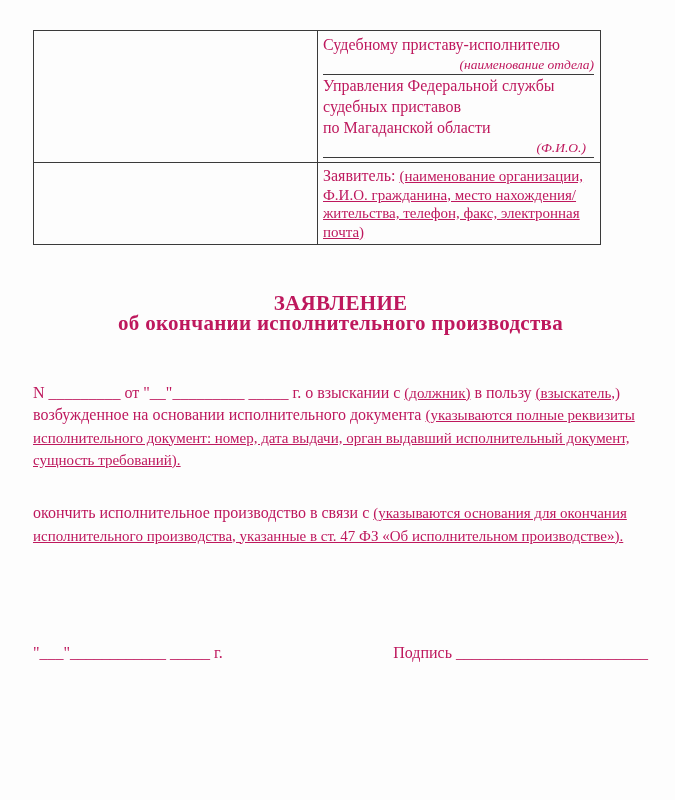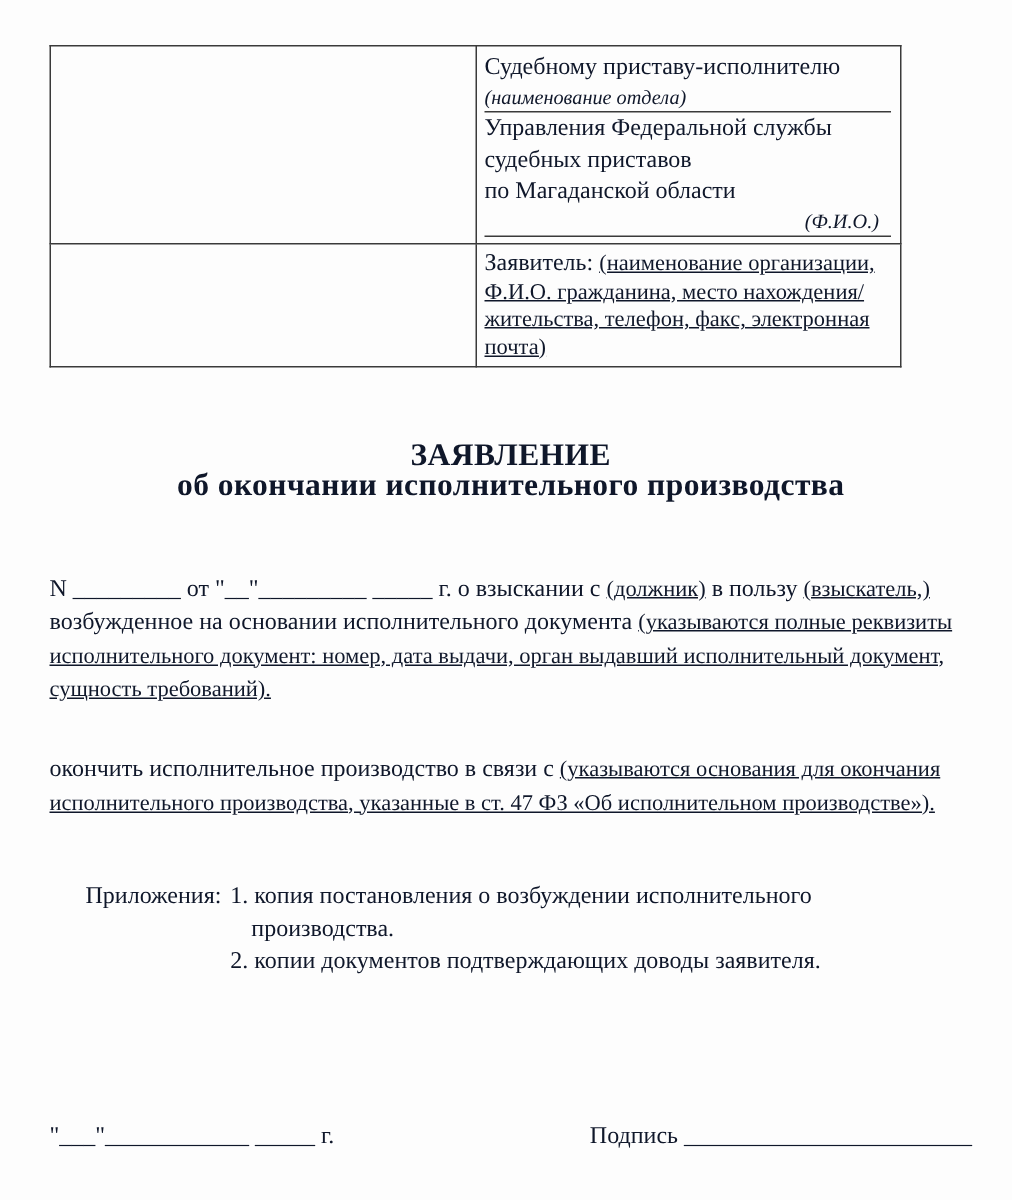--- a/index.html
+++ b/index.html
@@ -6,21 +6,21 @@
     margin: 0;
     padding: 0;
     background: #ffffff;
   }
   .page {
     position: relative;
     width: 675px;
     height: 800px;
     box-sizing: border-box;
     background: #fdfdfd;
-    color: #0f172a;
+    color: #be185d;
     font-family: "Liberation Serif", serif;
     padding: 30px 27px 0 33px;
     overflow: hidden;
   }
 
   
   .addr-table {
     border-collapse: collapse;
     width: 567px;
     table-layout: fixed;
@@ -45,21 +45,21 @@
     line-height: 17.5px;
   }
   .ruled {
     border-bottom: 1px solid #3a3a3a;
     font-style: italic;
     font-size: 13.5px;
     line-height: 19px;
     height: 20px;
     box-sizing: border-box;
   }
-  .ruled-center { text-align: left; }
+  .ruled-center { text-align: right; }
   .ruled-right  { text-align: right; padding-right: 8px; }
   .hint-inline {
     text-decoration: underline;
     font-size: 15px;
   }
 
   
   .doc-title {
     margin-top: 48px;
     text-align: center;
@@ -146,27 +146,20 @@
   <p class="para para-1">
     <br>
     <span>N _________ от "__"_________ _____ г. о взыскании с </span><span class="hint-inline">(должник)</span><span> в пользу </span><span class="hint-inline">(взыскатель,)</span><span> возбужденное на основании исполнительного документа </span><span class="hint-inline">(указываются полные реквизиты исполнительного документ: номер, дата выдачи, орган выдавший исполнительный документ, сущность требований).</span>
   </p>
 
   <p class="para para-2">
     <br>
     <span>окончить исполнительное производство в связи с </span><span class="hint-inline">(указываются основания для окончания исполнительного производства, указанные в ст. 47 ФЗ «Об исполнительном производстве»).</span>
   </p>
 
-  <div class="attachments">
-    <div class="att-label">Приложения:</div>
-    <div class="att-items">
-      <div class="att-item">1. копия постановления о возбуждении исполнительного производства.</div>
-      <div class="att-item">2. копии документов подтверждающих доводы заявителя.</div>
-    </div>
-  </div>
 
   <div class="footer">
     <div>"___"____________ _____ г.</div>
     <div class="sig-block">
       <span>Подпись </span><span>________________________</span>
     </div>
   </div>
 
 </div>
 

